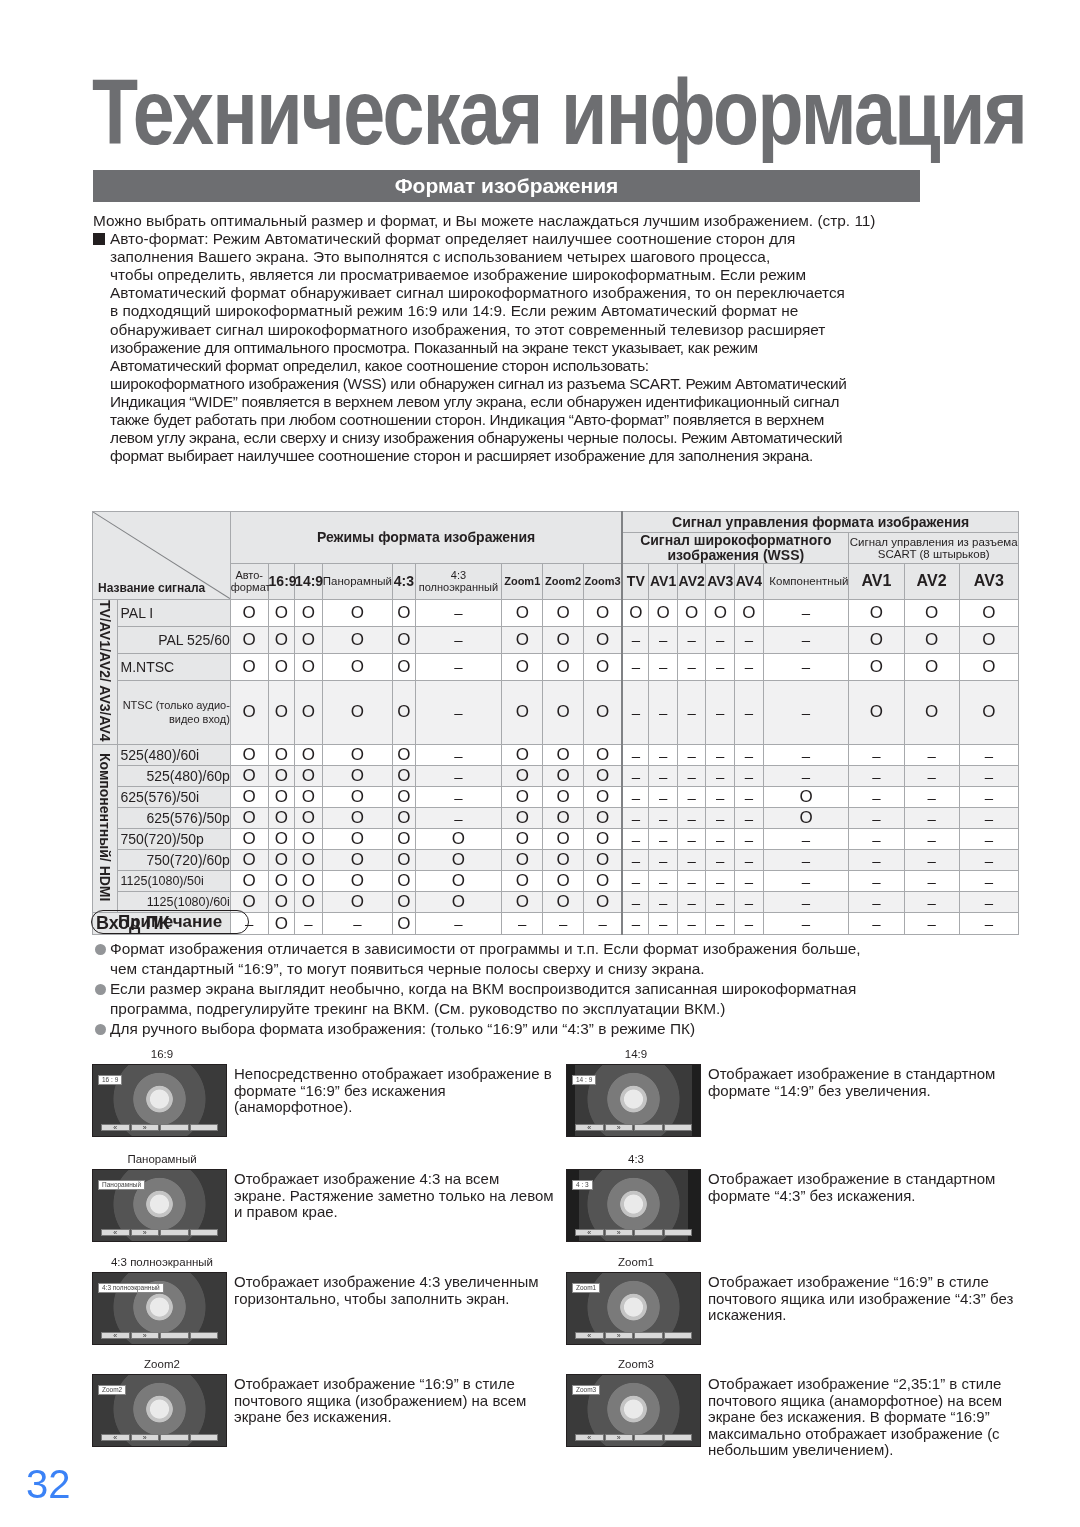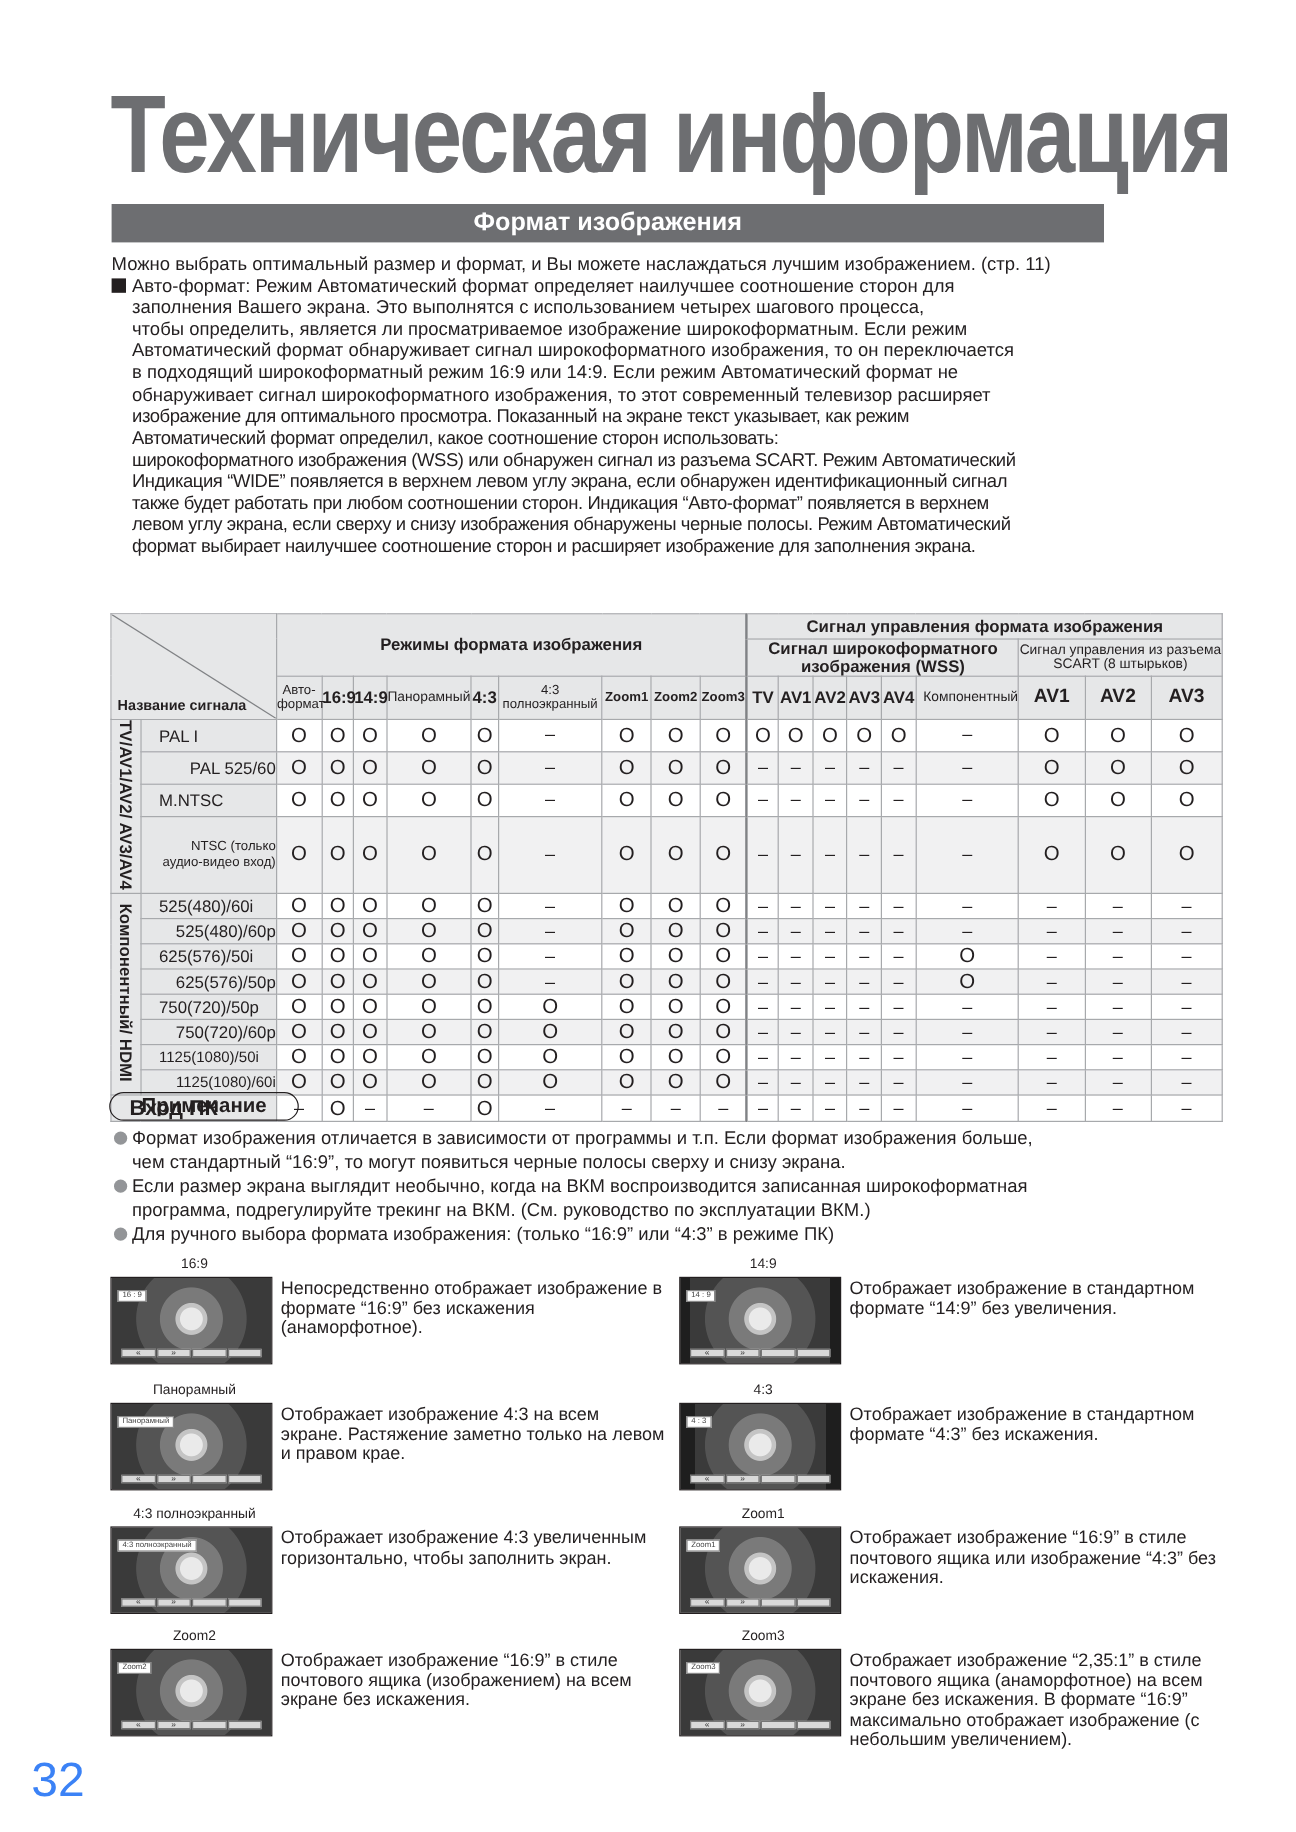--- a/index.html
+++ b/index.html
@@ -30,21 +30,21 @@
   table.fmt {
     position: absolute; left: 92px; top: 511px; width: 927px;
     border-collapse: collapse; font-size: 13px; table-layout: fixed;
   }
   table.fmt td, table.fmt th {
     border: 1px solid #a7a9ac; text-align: center; vertical-align: middle;
     padding: 0; height: 20.5px; font-weight: normal;
   }
   table.fmt th { background: #e6e7e8; font-weight: bold; }
   table.fmt tr.alt td { background: #f1f1f2; }
-  table.fmt td.sig { text-align: left; padding-left: 15px; background: #e6e7e8; font-size: 14px; white-space: nowrap; }
+  table.fmt td.sig { text-align: left; padding-left: 3px; background: #e6e7e8; font-size: 14px; white-space: nowrap; }
   table.fmt tr.alt td.sig { background: #e6e7e8; text-align: right; }
   table.fmt td.grp {
     background: #e6e7e8; font-weight: bold; font-size: 14px;
   }
   table.fmt td.grp span {
     display: inline-block; writing-mode: vertical-rl; white-space: nowrap; line-height: 15px;
   }
   .mark-o { font-size: 17px; }
   .mark-d { font-size: 15px; }
   .hdr-small { font-size: 11px; font-weight: bold; line-height: 12px; }

